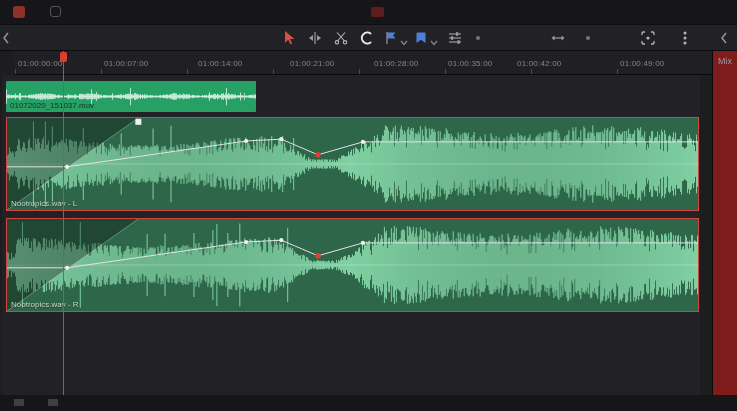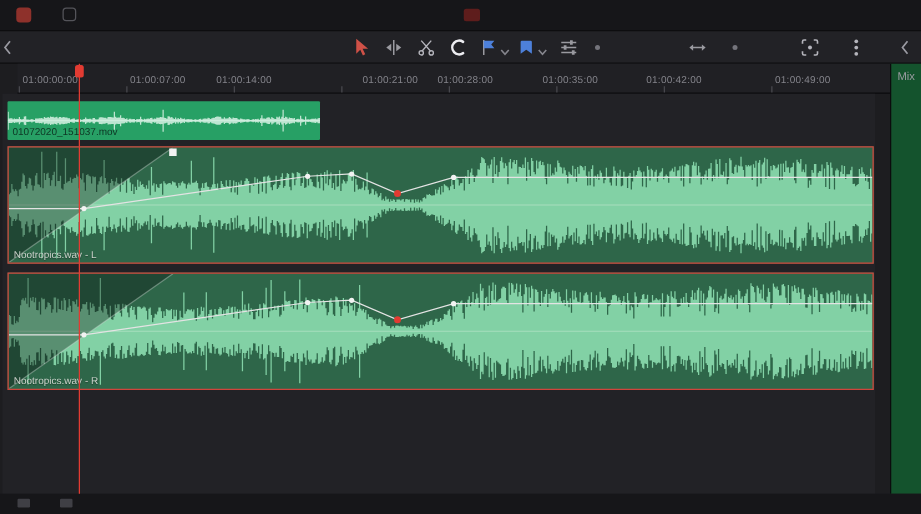--- a/index.html
+++ b/index.html
@@ -24,21 +24,21 @@
   .left-strip{left:0;top:51px;width:14px;height:344px;background:#1a1a1d;border-right:1px solid #0f0f11;box-sizing:border-box;}
   .track-h{position:absolute;left:1px;top:60px;font-size:8px;color:#8f8f96;}
   
   .timeline{left:2px;top:75px;width:698px;height:320px;background:#222226;}
   .video-clip{position:absolute;left:4px;top:6px;width:250px;height:31px;background:#27a065;border-radius:1px;overflow:hidden;}
   .audio-clip{position:absolute;left:4px;width:693px;height:94px;background:#2e6649;border:1px solid #d0453c;box-sizing:border-box;overflow:hidden;}
   .wave{position:absolute;left:0;top:0;width:100%;height:100%;}
   .clip-label{position:absolute;left:4px;bottom:2px;font-size:8px;color:#ccd3cc;text-shadow:0 1px 1px rgba(0,0,0,0.4);white-space:nowrap;}
   .video-label{position:absolute;left:4px;bottom:2px;font-size:8px;color:#0d3524;white-space:nowrap;}
   
-  .right-panel{left:712px;top:51px;width:25px;height:344px;background:#14532d;border-left:1px solid #0b0b0d;box-sizing:border-box;}
+  .right-panel{left:712px;top:51px;width:25px;height:344px;background:#7f1d1d;border-left:1px solid #0b0b0d;box-sizing:border-box;}
   .panel-title{position:absolute;left:5px;top:5px;font-size:9px;color:#9b9ba1;}
   
   .ph-line{left:63px;top:51px;width:1px;height:344px;background:#e23b32;z-index:5;}
   .ph-head{left:60px;top:52px;width:7px;height:10px;background:#e23b32;border-radius:2px;z-index:6;}
   
   .bottom-strip{left:0;top:395px;width:737px;height:16px;background:#161619;}
   .bs-icon{position:absolute;top:4px;width:10px;height:7px;background:#3f3f45;border-radius:1px;}
 </style>
 </head>
 <body>
@@ -149,24 +149,24 @@
     <div class="chev" style="left:719px">
       <svg viewBox="0 0 10 14">
           <path d="M7 2 L3 7 L7 12" stroke="#9a9aa2" stroke-width="1.4" fill="none"></path>
         </svg>
     </div>
   </div>
 
   <div class="abs ruler">
     <span class="tc" style="left:4px">01:00:00:00</span>
     <span class="tc" style="left:90px">01:00:07:00</span>
-    <span class="tc" style="left:159px">01:00:14:00</span>
+    <span class="tc" style="left:184px">01:00:14:00</span>
     <span class="tc" style="left:276px">01:00:21:00</span>
-    <span class="tc" style="left:336px">01:00:28:00</span>
-    <span class="tc" style="left:420px">01:00:35:00</span>
+    <span class="tc" style="left:360px">01:00:28:00</span>
+    <span class="tc" style="left:434px">01:00:35:00</span>
     <span class="tc" style="left:503px">01:00:42:00</span>
     <span class="tc" style="left:606px">01:00:49:00</span>
     <div class="tick" style="left:1px"></div>
     <div class="tick" style="left:87px"></div>
     <div class="tick" style="left:173px"></div>
     <div class="tick" style="left:259px"></div>
     <div class="tick" style="left:345px"></div>
     <div class="tick" style="left:431px"></div>
     <div class="tick" style="left:517px"></div>
     <div class="tick" style="left:603px"></div>

